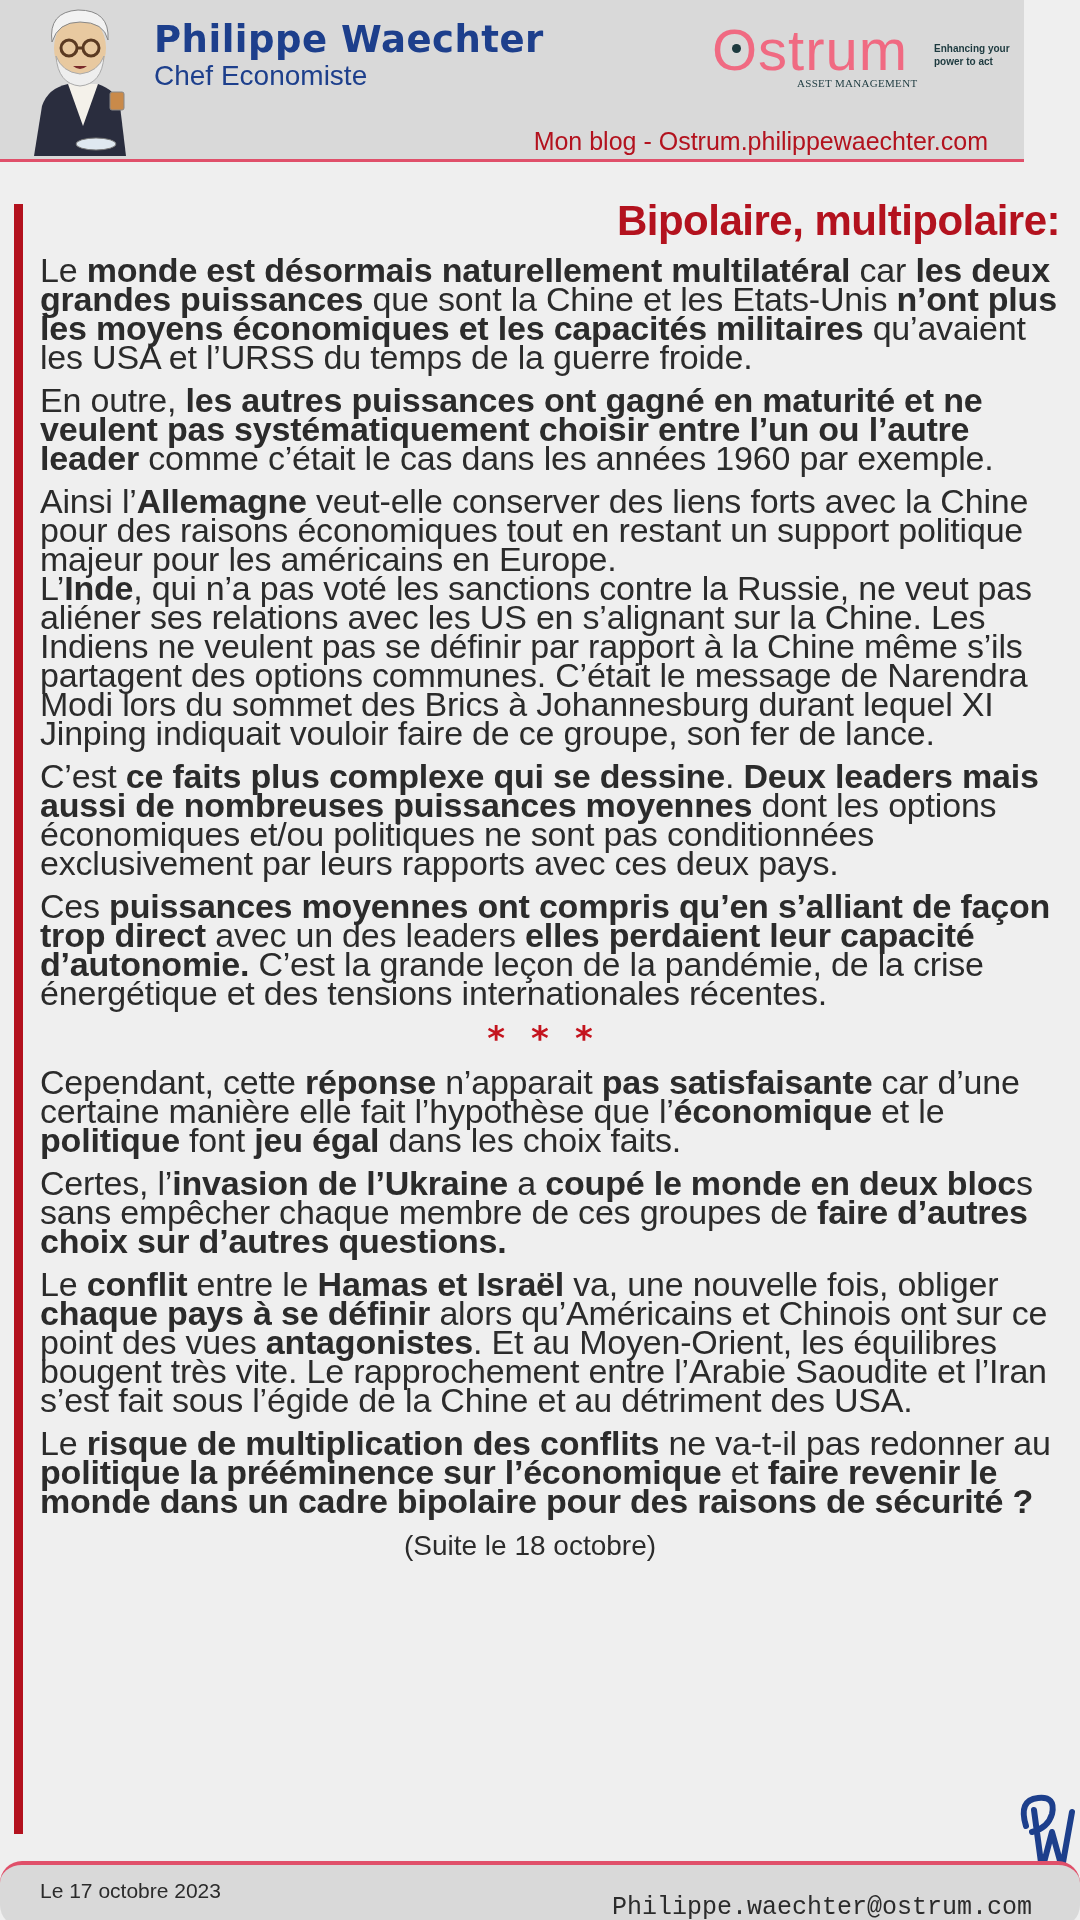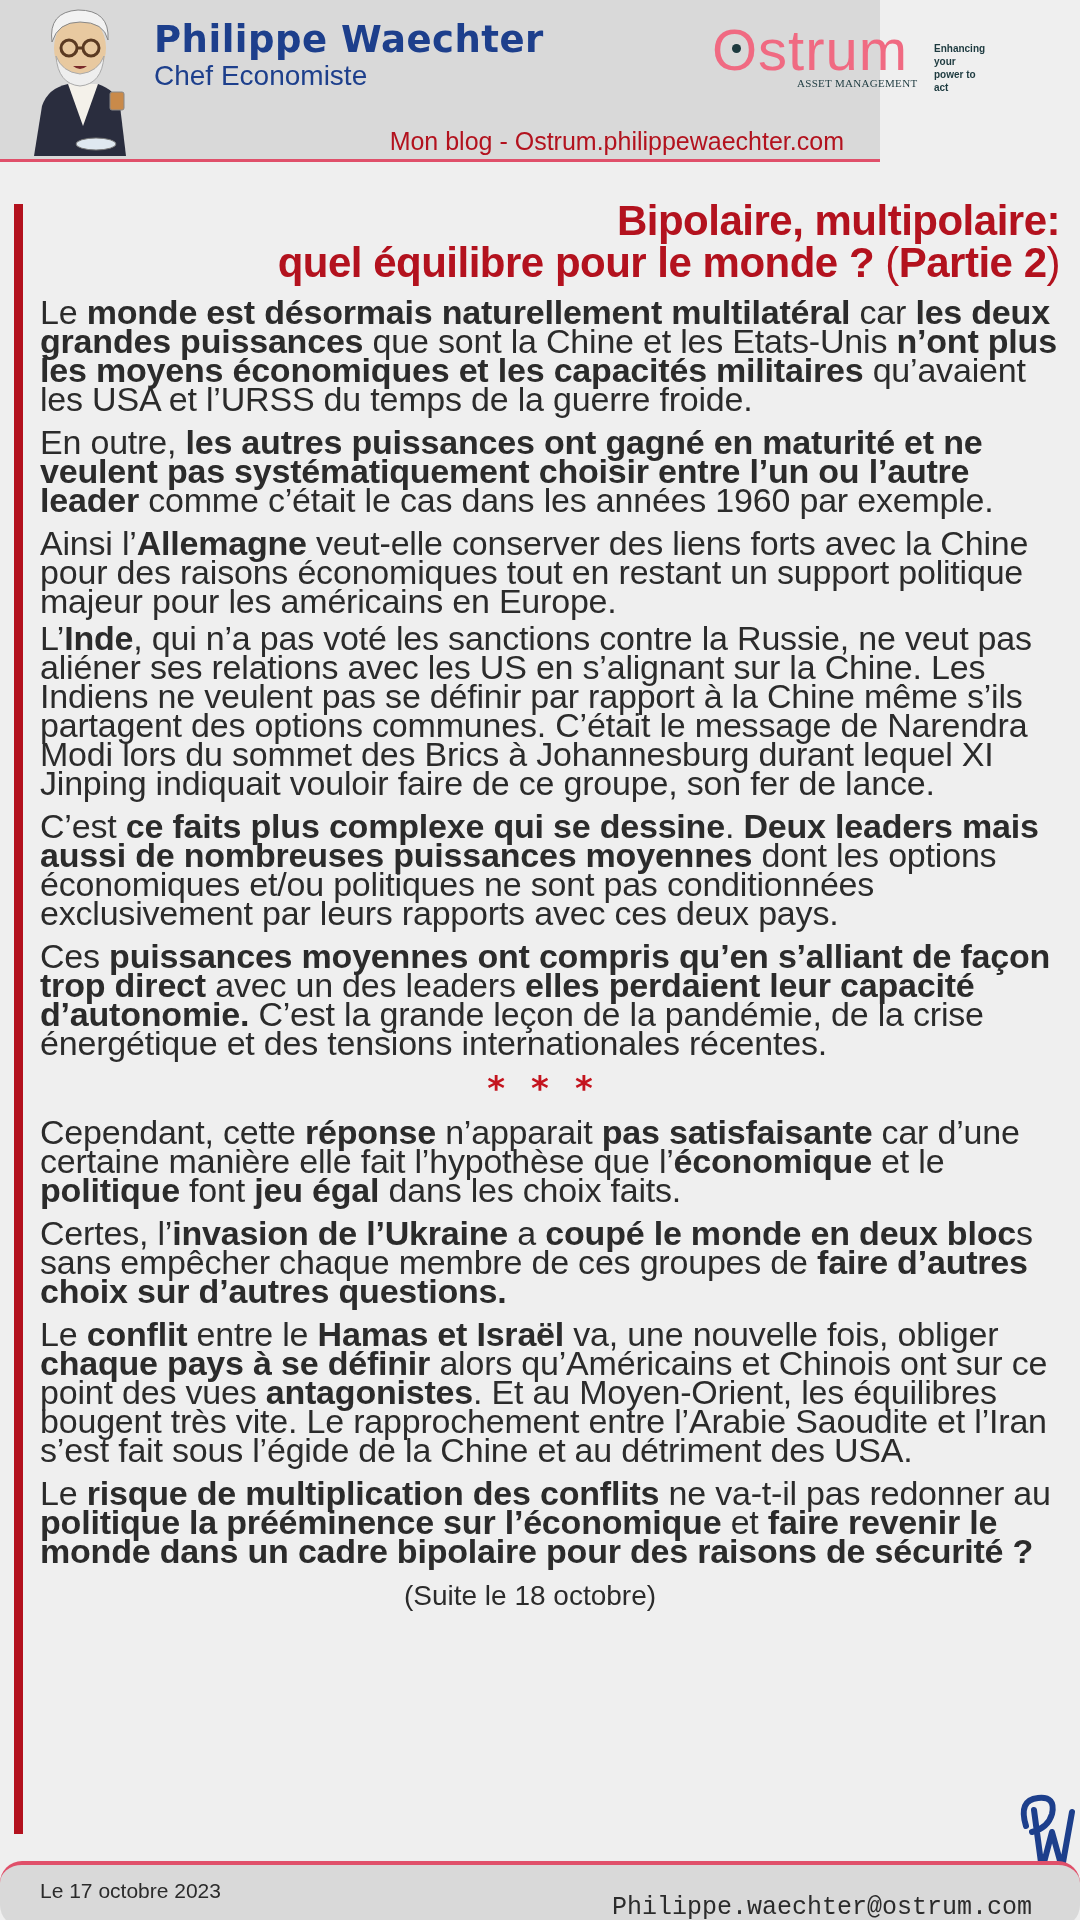--- a/index.html
+++ b/index.html
@@ -1,37 +1,37 @@
 <!DOCTYPE html>
 <html><head>
 <meta charset="utf-8">
 <style>
   * { box-sizing: border-box; margin: 0; padding: 0; }
   html, body { width: 1080px; height: 1920px; overflow: hidden; }
   body { background: #efefef; font-family: "DejaVu Sans", sans-serif; color: #2b2b2b; position: relative; }
 
-  .header { position: absolute; left: 0; top: 0; width: 880px; height: 162px; background: #d9d9d9; border-bottom: 3px solid #e0506a; }
+  .header { position: absolute; left: 0; top: 0; width: 1024px; height: 162px; background: #d9d9d9; border-bottom: 3px solid #e0506a; }
   .avatar { position: absolute; left: 28px; top: 6px; width: 110px; height: 152px; }
   .name { position: absolute; left: 154px; top: 18px; font-family: "DejaVu Sans", sans-serif; font-weight: bold; font-size: 37px; color: #1d3f8c; letter-spacing: 0.5px; }
   .role { position: absolute; left: 154px; top: 60px; font-family: "Liberation Sans", sans-serif; font-size: 28px; color: #1d3f8c; }
   .logo { position: absolute; left: 712px; top: 22px; width: 210px; height: 70px; }
   .logo-text { position: absolute; left: 0; top: -6px; font-family: "Liberation Sans", sans-serif; font-size: 58px; color: #f06a82; letter-spacing: 1px; }
   .logo-dot { position: absolute; left: 20px; top: 22px; width: 9px; height: 9px; border-radius: 50%; background: #1d3a3f; }
   .logo-sub { position: absolute; left: 85px; top: 55px; font-family: Liberation Serif, serif; font-size: 11px; color: #1d3a3f; letter-spacing: 0.3px; white-space: nowrap; }
   .tagline { position: absolute; left: 934px; top: 42px; font-family: "Liberation Sans", sans-serif; font-weight: bold; font-size: 10px; line-height: 13px; color: #1d3a3f; }
   .blog { position: absolute; right: 36px; top: 115px; font-family: "Liberation Sans", sans-serif; font-size: 25px; color: #b3121e; margin-top: 12px; }
 
   .sidebar-rule { position: absolute; left: 14px; top: 204px; width: 9px; height: 1630px; background: #b3121e; }
 
   .content { position: absolute; left: 40px; top: 200px; width: 1020px; }
   .title { text-align: right; font-family: "Liberation Sans", sans-serif; font-weight: bold; color: #b3121e; font-size: 42px; line-height: 42px; letter-spacing: -0.5px; margin-left: -10px; }
   .title .thin { font-weight: normal; }
   .para { font-family: Liberation Sans, sans-serif; font-size: 34px; line-height: 29px; color: #2b2b2b; margin-top: 14px; letter-spacing: -0.2px; }
   .para b { font-weight: bold; color: #2b2b2b; }
-  .para.tight { margin-top: 8px; }
+  .para.tight { margin-top: 0; }
   .stars { text-align: center; color: #c4141e; font-family: "DejaVu Sans", sans-serif; font-weight: bold; font-size: 34px; letter-spacing: 26px; margin-top: 10px; height: 36px; line-height: 40px; padding-left: 26px; margin-left: -20px; }
   .suite { text-align: center; font-family: "Liberation Sans", sans-serif; font-size: 28px; color: #2b2b2b; margin-top: 14px; margin-left: -40px; }
 
   .signature { position: absolute; left: 1012px; top: 1792px; width: 68px; height: 82px; }
 
   .footer { position: absolute; left: 0; top: 1861px; width: 1080px; height: 66px; background: #d9d9d9; border-top: 4px solid #e0506a; border-radius: 22px; }
   .date { position: absolute; left: 40px; top: 14px; font-family: "Liberation Sans", sans-serif; font-size: 21px; color: #2b2b2b; }
   .email { position: absolute; right: 48px; top: 28px; font-family: Liberation Mono, monospace; font-size: 25px; color: #2b2b2b; text-align: right; }
 </style>
 </head>
@@ -64,21 +64,20 @@
     <div>power to act</div>
   </div>
   <div class="blog">Mon blog - Ostrum.philippewaechter.com</div>
 </div>
 
 <div class="sidebar-rule"></div>
 
 <div class="content">
   <h1 class="title">
     <div>Bipolaire, multipolaire:</div>
-    <div><span>quel équilibre pour le monde ? </span><span class="thin">(</span><span>Partie 2</span><span class="thin">)</span></div>
   </h1>
 
   <div id="paras">
       <p class="para"><span>Le </span><b>monde est désormais naturellement multilatéral</b><span> car </span><b>les deux grandes puissances</b><span> que sont la Chine et les Etats-Unis </span><b>n’ont plus les moyens économiques et les capacités militaires</b><span> qu’avaient les USA et l’URSS du temps de la guerre froide.</span></p>
       <p class="para"><span>En outre, </span><b>les autres puissances ont gagné en maturité et ne veulent pas systématiquement choisir entre l’un ou l’autre leader</b><span> comme c’était le cas dans les années 1960 par exemple.</span></p>
       <p class="para"><span>Ainsi l’</span><b>Allemagne</b><span> veut-elle conserver des liens forts avec la Chine pour des raisons économiques tout en restant un support politique majeur pour les américains en Europe.</span></p>
       <p class="para tight"><span>L’</span><b>Inde</b><span>, qui n’a pas voté les sanctions contre la Russie, ne veut pas aliéner ses relations avec les US en s’alignant sur la Chine. Les Indiens ne veulent pas se définir par rapport à la Chine même s’ils partagent des options communes. C’était le message de Narendra Modi lors du sommet des Brics à Johannesburg durant lequel XI Jinping indiquait vouloir faire de ce groupe, son fer de lance.</span></p>
       <p class="para"><span>C’est </span><b>ce faits plus complexe qui se dessine</b><span>. </span><b>Deux leaders mais aussi de nombreuses puissances moyennes</b><span> dont les options économiques et/ou politiques ne sont pas conditionnées exclusivement par leurs rapports avec ces deux pays.</span></p>
       <p class="para"><span>Ces </span><b>puissances moyennes ont compris qu’en s’alliant de façon trop direct</b><span> avec un des leaders </span><b>elles perdaient leur capacité d’autonomie.</b><span> C’est la grande leçon de la pandémie, de la crise énergétique et des tensions internationales récentes.</span></p>
       <div class="stars">***</div>

